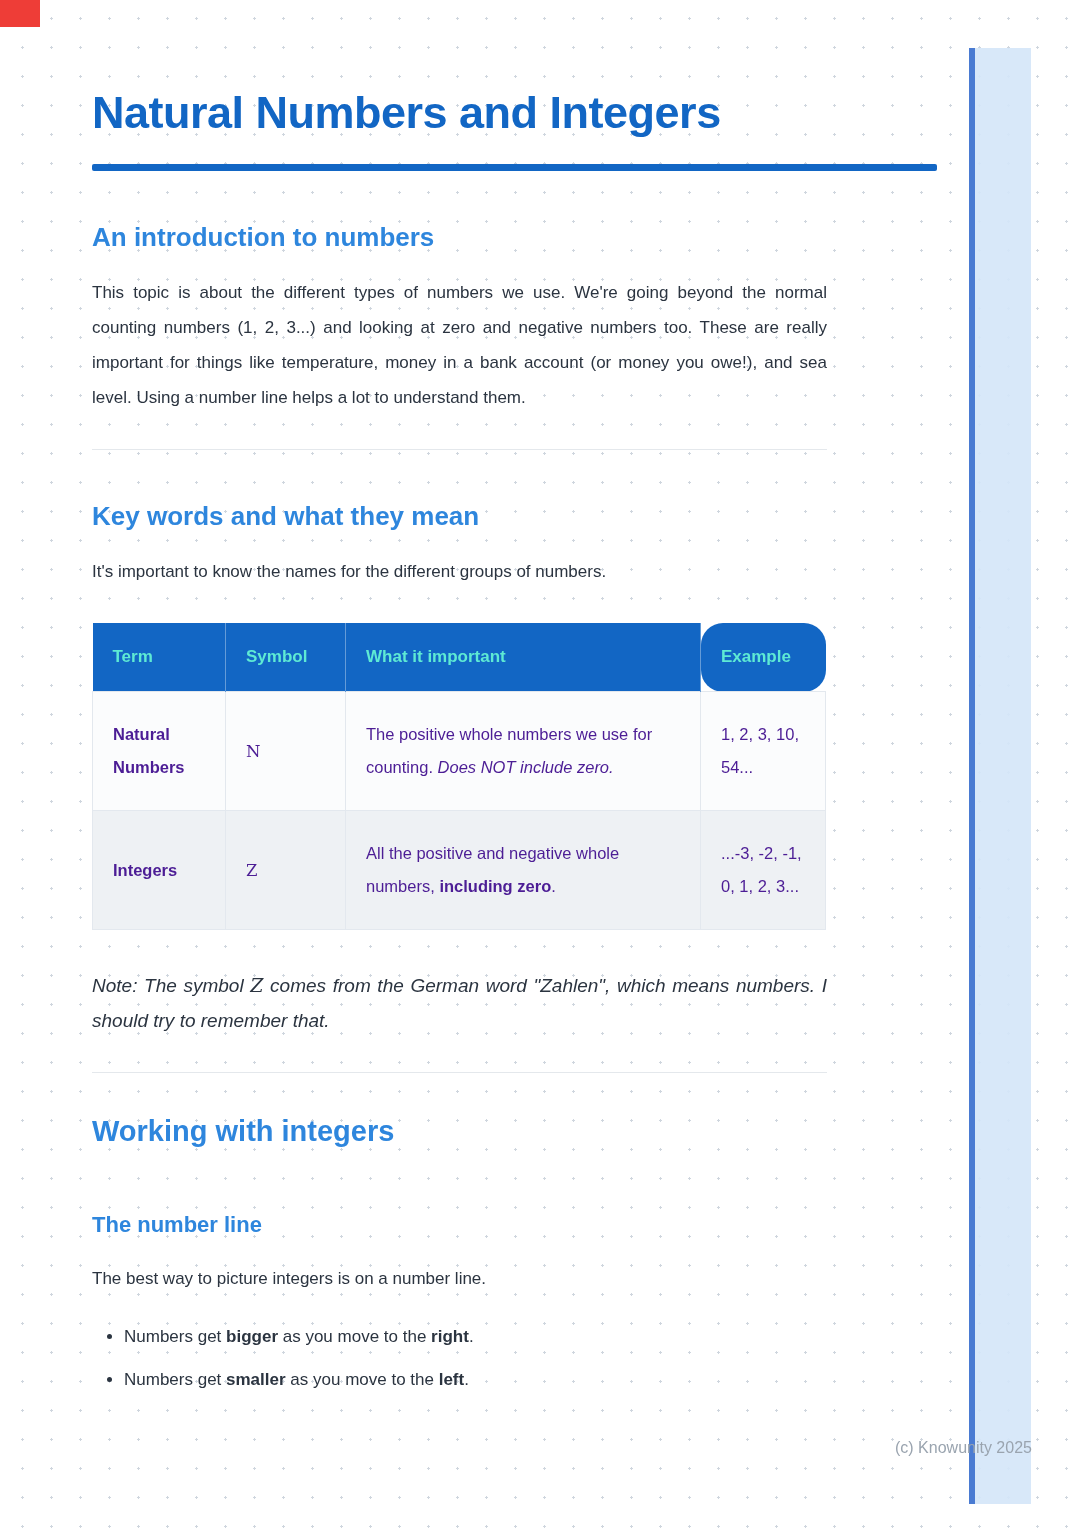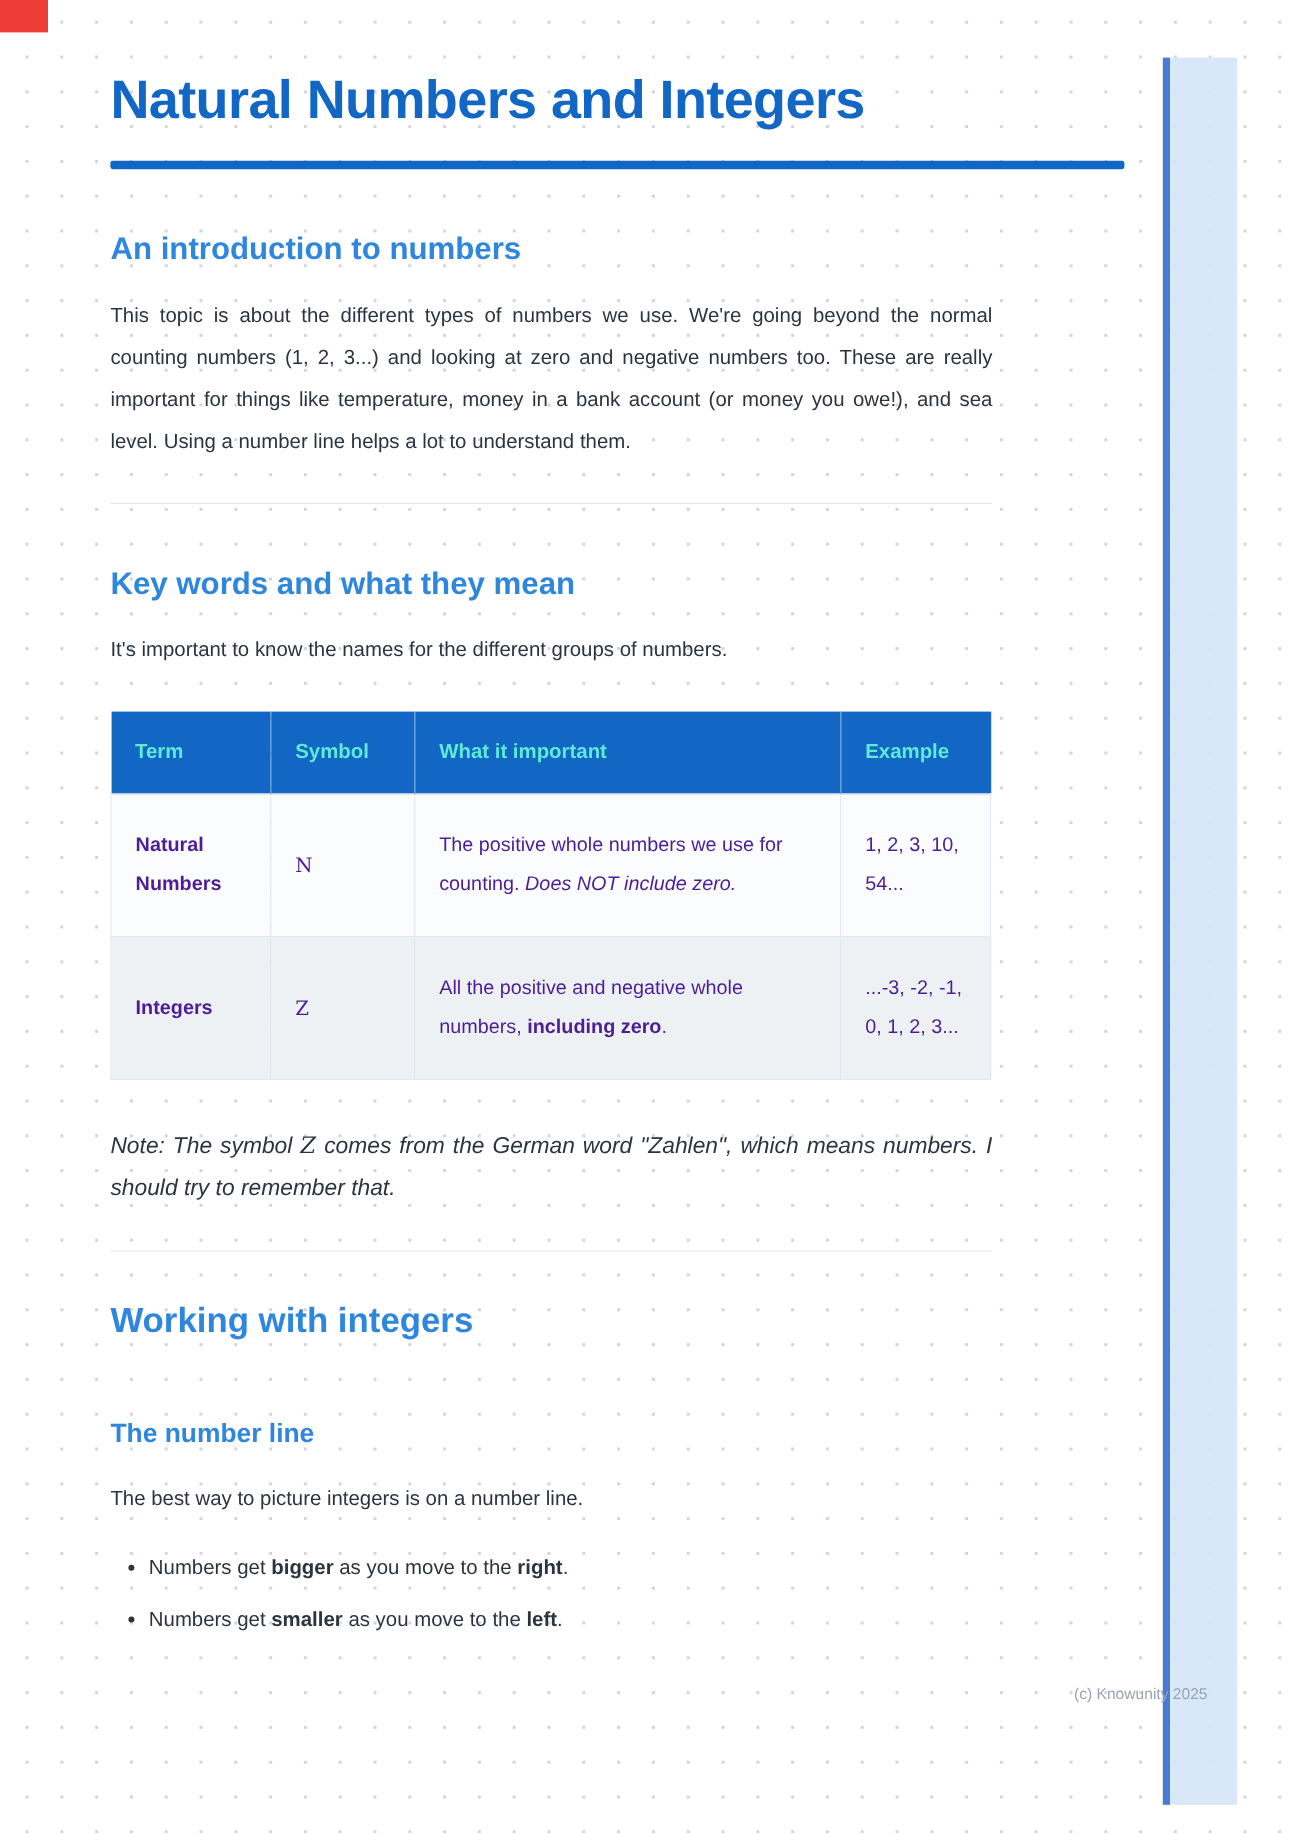--- a/index.html
+++ b/index.html
@@ -41,21 +41,21 @@
     background: #4a7bd2;
   }
 
   .content {
     position: absolute;
     left: 92px; top: 0;
     width: 735px;
   }
 
   h1.page-title {
-    margin-top: 56px;
+    margin-top: 86px;
     font-size: 45px;
     line-height: 54px;
     font-weight: bold;
     letter-spacing: -0.5px;
     color: #1266c4;
     width: 845px;
   }
 
   .title-rule {
     margin-top: 24px;
@@ -110,21 +110,21 @@
   table.terms-table th {
     background: #1266c4;
     color: #5eead4;
     font-size: 17px;
     font-weight: bold;
     text-align: left;
     padding: 24px 20px;
     border-right: 1px solid rgba(255,255,255,0.35);
     vertical-align: middle;
   }
-  table.terms-table th:last-child { border-right: none; }
+  table.terms-table th:last-child { border-right: none; border-radius: 22px; }
   .col-term    { width: 133px; }
   .col-symbol  { width: 120px; }
   .col-include { width: 355px; }
   .col-example { width: 125px; }
 
   table.terms-table td {
     padding: 26px 20px;
     font-size: 16.5px;
     line-height: 33px;
     color: #4c1d95;
@@ -161,22 +161,22 @@
     font-size: 17px;
     line-height: 30px;
     margin-bottom: 13px;
     color: #2b3440;
   }
   ul.bullets li strong { font-weight: bold; }
 
   .footer {
     position: absolute;
     left: 895px;
-    top: 1404px;
-    font-size: 13px;
+    top: 1439px;
+    font-size: 16px;
     color: #9aa4af;
     white-space: nowrap;
   }
 </style>
 </head>
 <body>
 
 <div class="page">
 
   <div class="corner-mark"></div>

